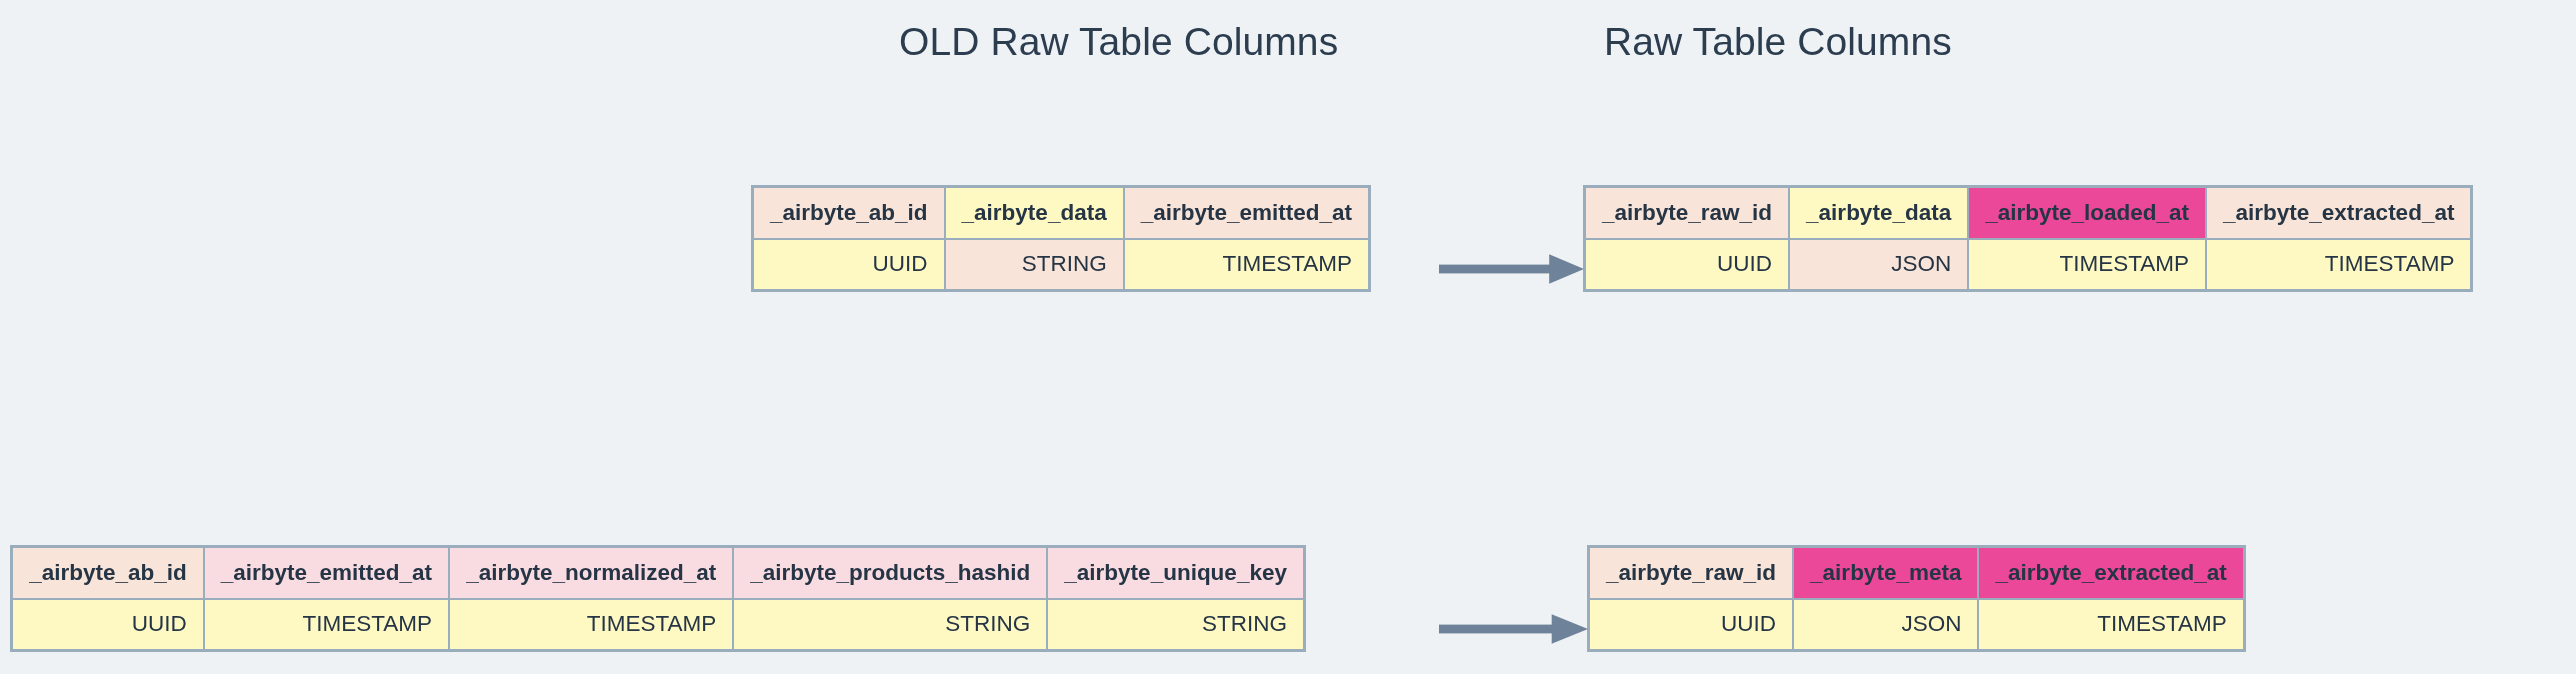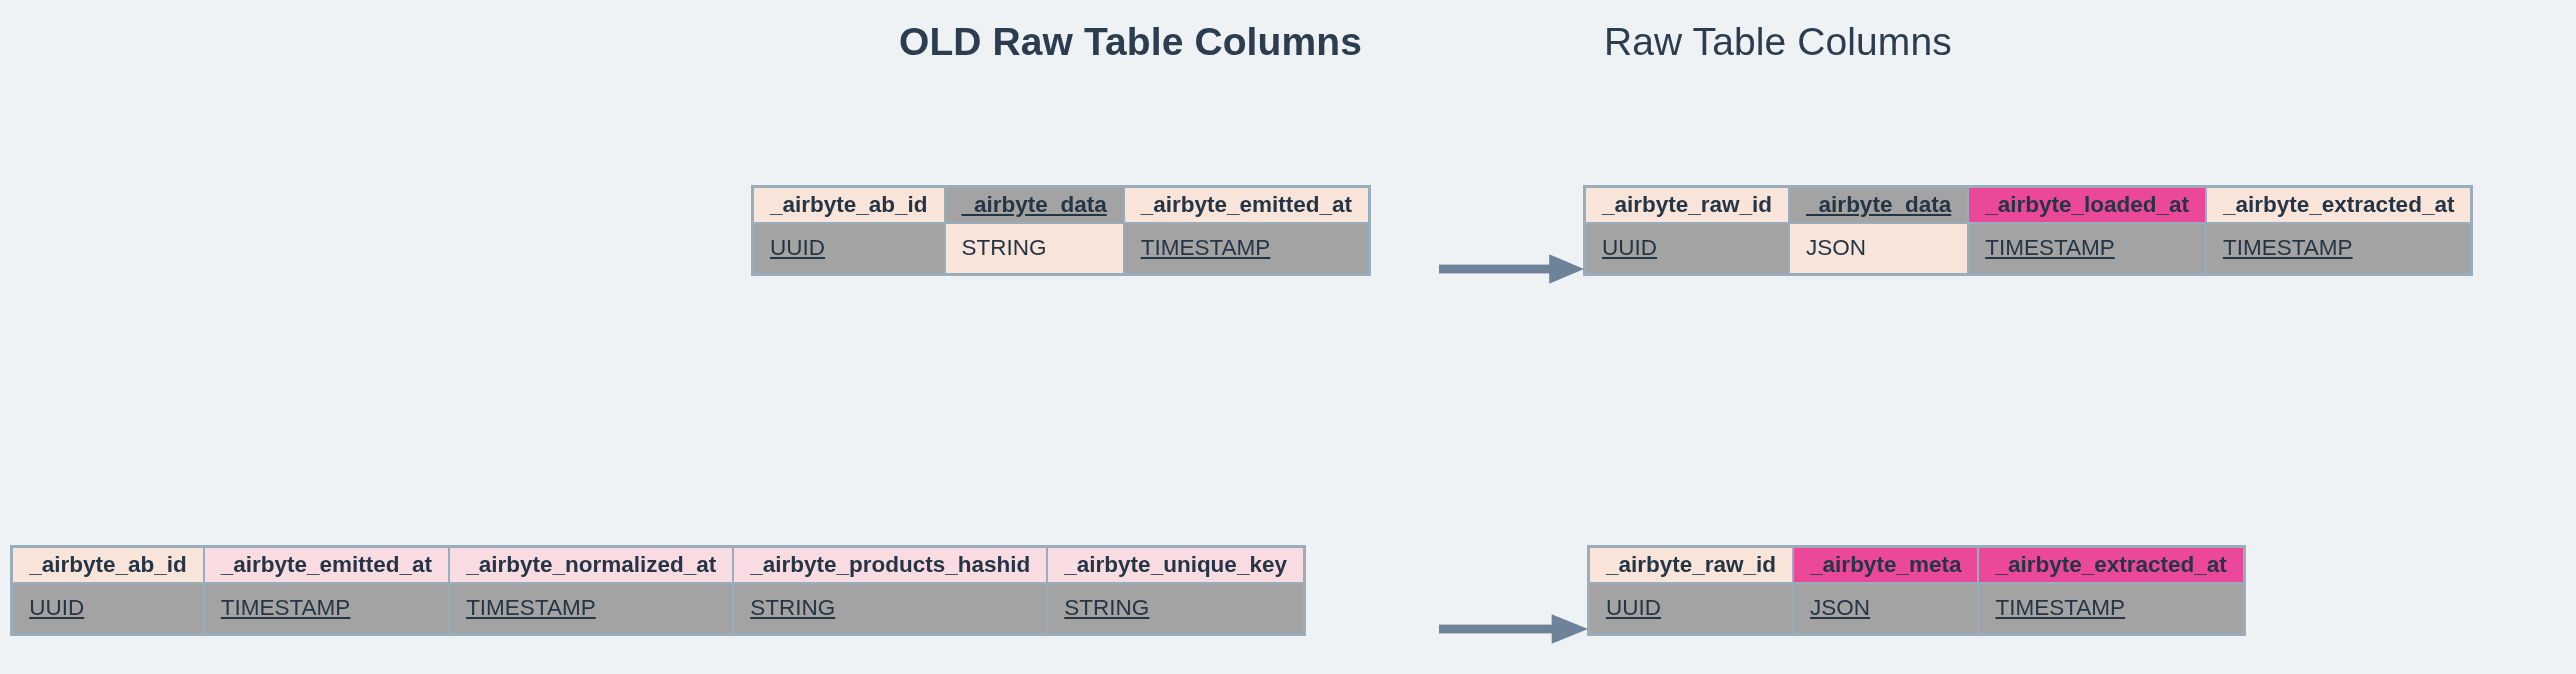--- a/index.html
+++ b/index.html
@@ -26,54 +26,54 @@
   
   .title {
     position: absolute;
     color: #2b3d4f;
     font-size: 39px;
     font-weight: 400;
     letter-spacing: 0.1px;
     white-space: nowrap;
     line-height: 1;
   }
-  #title-old-raw   { left: 899px; top: 22px; font-weight: bold; }
+  #title-old-raw   { left: 899px; top: 22px; }
   #title-new-raw   { left: 1604px; top: 22px; }
   #title-old-final { left: 871px; top: 384px; }
   #title-new-final { left: 1587px; top: 384px; }
 
   
   .tbl {
     position: absolute;
     border-collapse: collapse;
     background: #ffffff;
     border: 3.6px solid #9aadbd;
     table-layout: fixed;
   }
   .tbl td {
     border: 2.2px solid #9aadbd;
     padding: 0 16px;
     color: #253545;
     white-space: nowrap;
     vertical-align: middle;
   }
   .tbl tr.hdr td {
-    height: 36px;
+    height: 52px;
     font-size: 22.5px;
     font-weight: 700;
   }
   .tbl tr.typ td {
     height: 52px;
     font-size: 22.5px;
     font-weight: 400;
-    text-align: left;
+    text-align: right;
   }
 
   
-  .c-white { background: #a3a3a3; text-decoration: underline; }
+  .c-white { background: #fef9c3; }
   .c-peach { background: #f8e4d8; }
   .c-pink  { background: #f9dce2; }
   .c-mint  { background: #ec4899; }
 
   
   #tbl-old-raw    { left: 751px; top: 185px; }
   #tbl-new-raw    { left: 1583px; top: 185px; }
   #tbl-old-final  { left: 10.2px;   top: 545px; }
   #tbl-new-final  { left: 1587px; top: 545px; }
 

